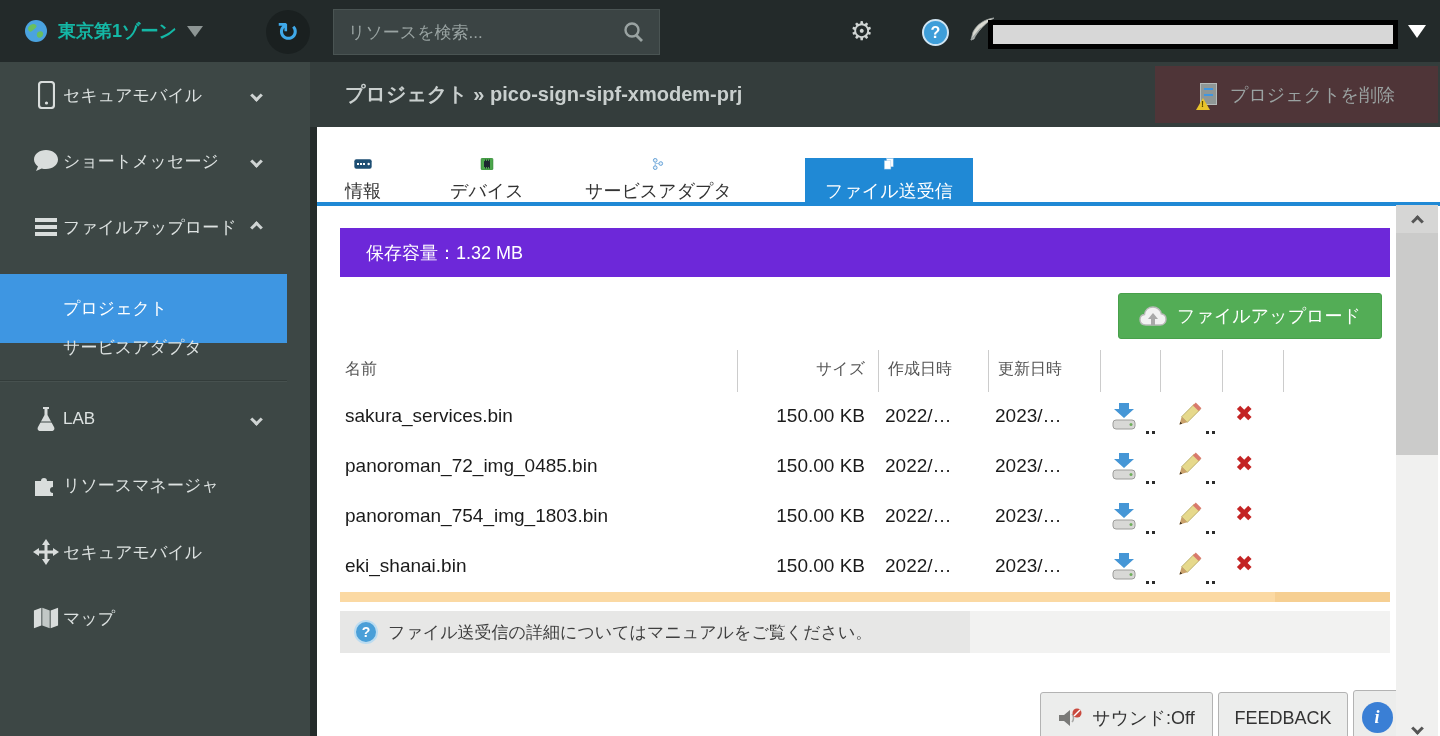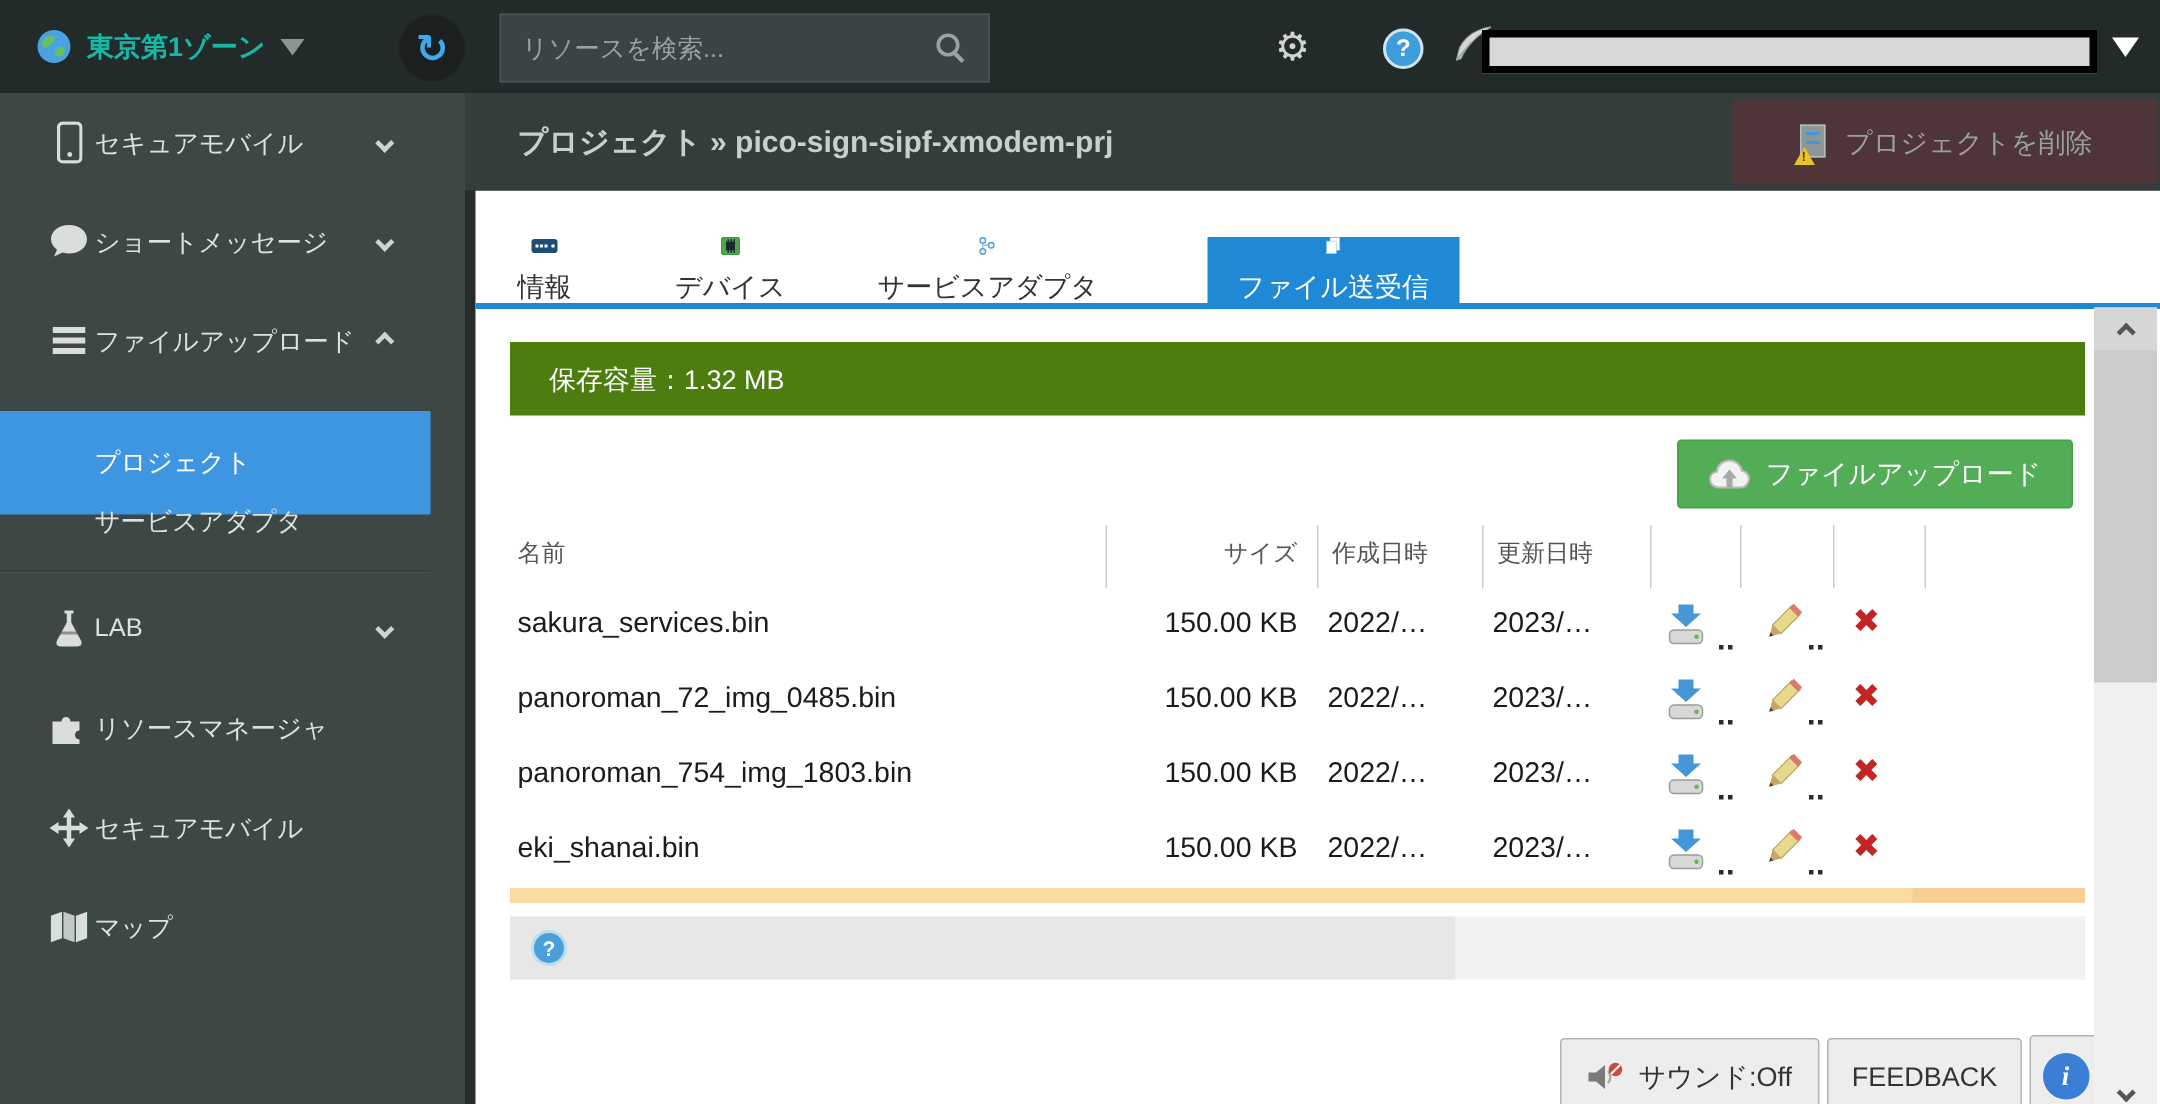--- a/index.html
+++ b/index.html
@@ -57,21 +57,21 @@
   
   .content { position:absolute; left:317px; top:127px; width:1123px; height:609px; background:#fff; }
 
   
   .tabs { position:absolute; left:0; top:31px; width:1123px; height:45px; }
   .tab { position:absolute; top:0; height:45px; display:flex; align-items:center; gap:9px; font-size:18px; color:#333; cursor:pointer;flex-direction:column; }
   .tab.active { background:#2089d5; color:#fff; padding:0 20px; }
   .tab-underline { position:absolute; left:0; top:75px; width:1123px; height:4px; background:#2089d5; }
 
   
-  .storage { position:absolute; left:23px; top:101px; width:1050px; height:49px; background:#4d7c0f; display:flex; align-items:center; padding-left:26px; color:#fff; font-size:18px; }
+  .storage { position:absolute; left:23px; top:101px; width:1050px; height:49px; background:#6d28d9; display:flex; align-items:center; padding-left:26px; color:#fff; font-size:18px; }
 
   
   .upload-btn { position:absolute; left:801px; top:166px; width:264px; height:46px; background:#53ad56; border:1px solid #48a04b; border-radius:3px; display:flex; align-items:center; justify-content:center; gap:10px; color:#fff; font-size:18px; cursor:pointer; }
 
   
   .thead { position:absolute; left:23px; top:218px; width:1050px; height:48px; color:#555; font-size:16px; }
   .thead .sep { position:absolute; top:5px; width:1px; height:42px; background:#ccc; }
   .col-name { position:absolute; left:5px; top:14px; }
   .col-size { position:absolute; left:300px; width:225px; top:14px; text-align:right; }
   .col-created { position:absolute; left:548px; top:14px; }
@@ -455,20 +455,21 @@
       <span class="act-del">✖</span>
     </div>
 
     <div class="hscroll">
       <span class="hthumb"></span>
     </div>
 
     <div class="inforow">
       <div class="infobox">
         <span class="qmini">?</span>
+        <span>ファイル送受信の詳細についてはマニュアルをご覧ください。</span>
       </div>
     </div>
 
     <div class="footbtn btn-sound">
       <svg width="26" height="22" viewBox="0 0 26 22">
         <polygon points="1,8 6,8 12,3 12,19 6,14 1,14" fill="#7a7a78"></polygon>
         <path d="M14 7 C16 9 16 13 14 15" stroke="#a9a9a7" stroke-width="1.6" fill="none"></path>
         <circle cx="19" cy="6" r="4.5" fill="#c94a3f"></circle>
         <line x1="16" y1="9" x2="22" y2="3" stroke="#fff" stroke-width="1.4"></line>
       </svg>

